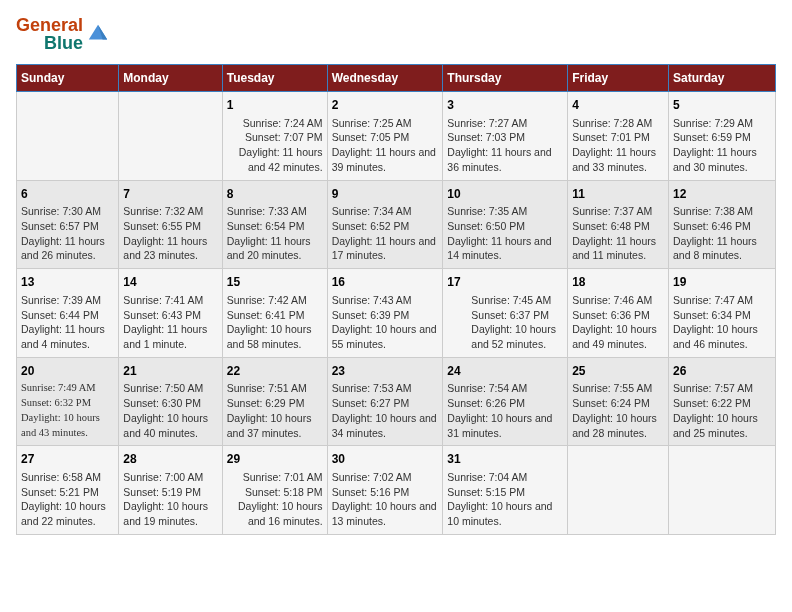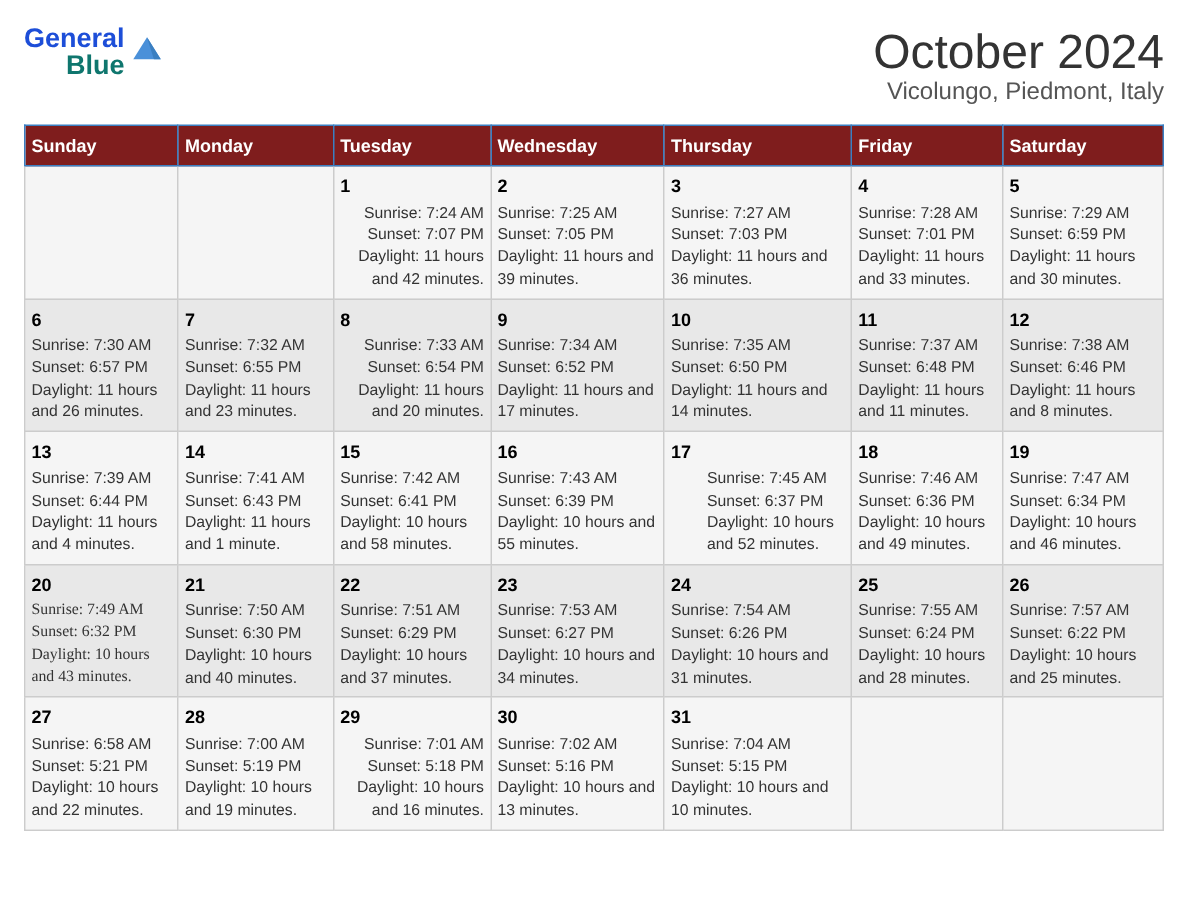--- a/index.html
+++ b/index.html
@@ -17,21 +17,21 @@
       margin-bottom: 12px;
     }
     .logo {
       display: flex;
       align-items: center;
       gap: 4px;
     }
     .logo-text-general {
       font-size: 18px;
       font-weight: bold;
-      color: #1d4ed8;
+      color: #c2410c;
       line-height: 1;
     }
     .logo-text-blue {
       font-size: 18px;
       font-weight: bold;
       color: #0f766e;
       line-height: 1;
     }
     .logo-icon {
       width: 22px;
@@ -99,24 +99,20 @@
   <div class="logo">
     <div style="display:flex;flex-direction:column;align-items:flex-end;">
       <span class="logo-text-general">General</span>
       <span class="logo-text-blue">Blue</span>
     </div>
     <svg class="logo-icon" viewBox="0 0 24 24" fill="#4a90d9">
       <polygon points="12,2 22,18 2,18" fill="#4a90d9"></polygon>
       <polygon points="12,2 22,18 17,18" fill="#3a7fc1"></polygon>
     </svg>
   </div>
-  <div class="title-block">
-    <div class="month-title">October 2024</div>
-    <div class="location-title">Vicolungo, Piedmont, Italy</div>
-  </div>
 </div>
 
 <table>
   <thead>
     <tr>
     <th>Sunday</th>
         <th>Monday</th>
         <th>Tuesday</th>
         <th>Wednesday</th>
         <th>Thursday</th>
@@ -167,21 +163,21 @@
 Daylight: 11 hours and 26 minutes.</div>
         </td>
         <td>
           <div class="day-num">7</div>
           <div class="day-info" style="white-space: pre-line;">Sunrise: 7:32 AM
 Sunset: 6:55 PM
 Daylight: 11 hours and 23 minutes.</div>
         </td>
         <td>
           <div class="day-num">8</div>
-          <div class="day-info" style="white-space: pre-line; text-align: right;">Sunrise: 7:33 AM
+          <div class="day-info" style="white-space: pre-line;">Sunrise: 7:33 AM
 Sunset: 6:54 PM
 Daylight: 11 hours and 20 minutes.</div>
         </td>
         <td>
           <div class="day-num">9</div>
           <div class="day-info" style="white-space: pre-line;">Sunrise: 7:34 AM
 Sunset: 6:52 PM
 Daylight: 11 hours and 17 minutes.</div>
         </td>
         <td>

